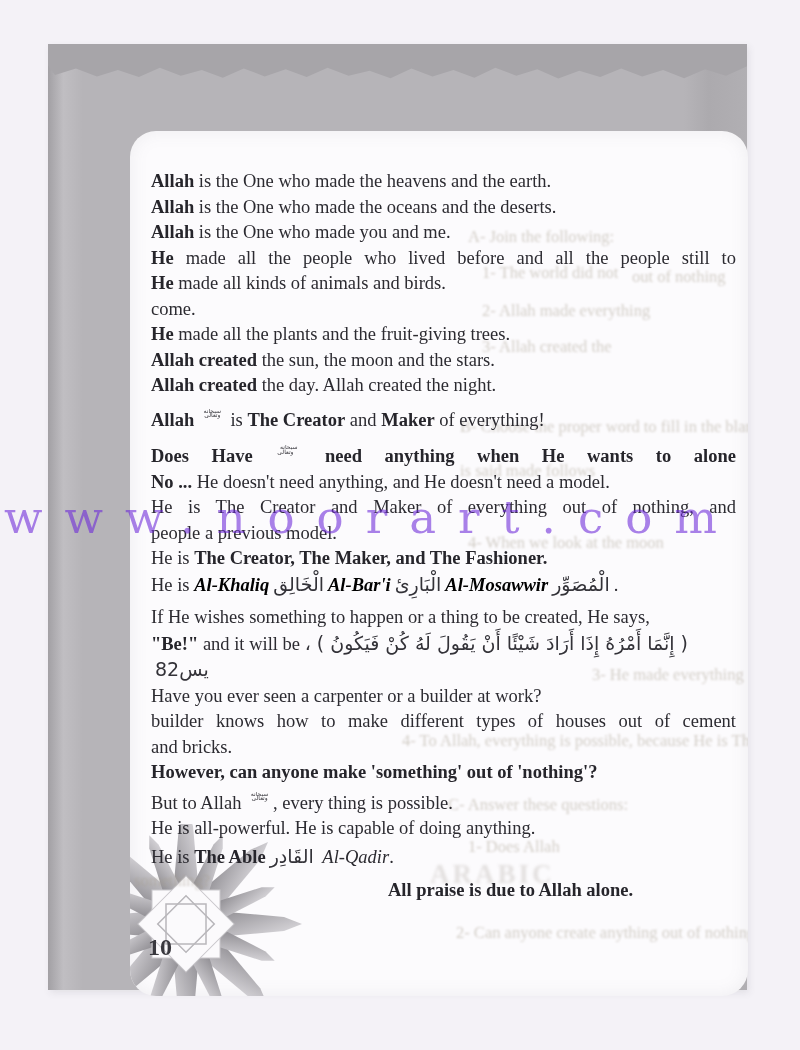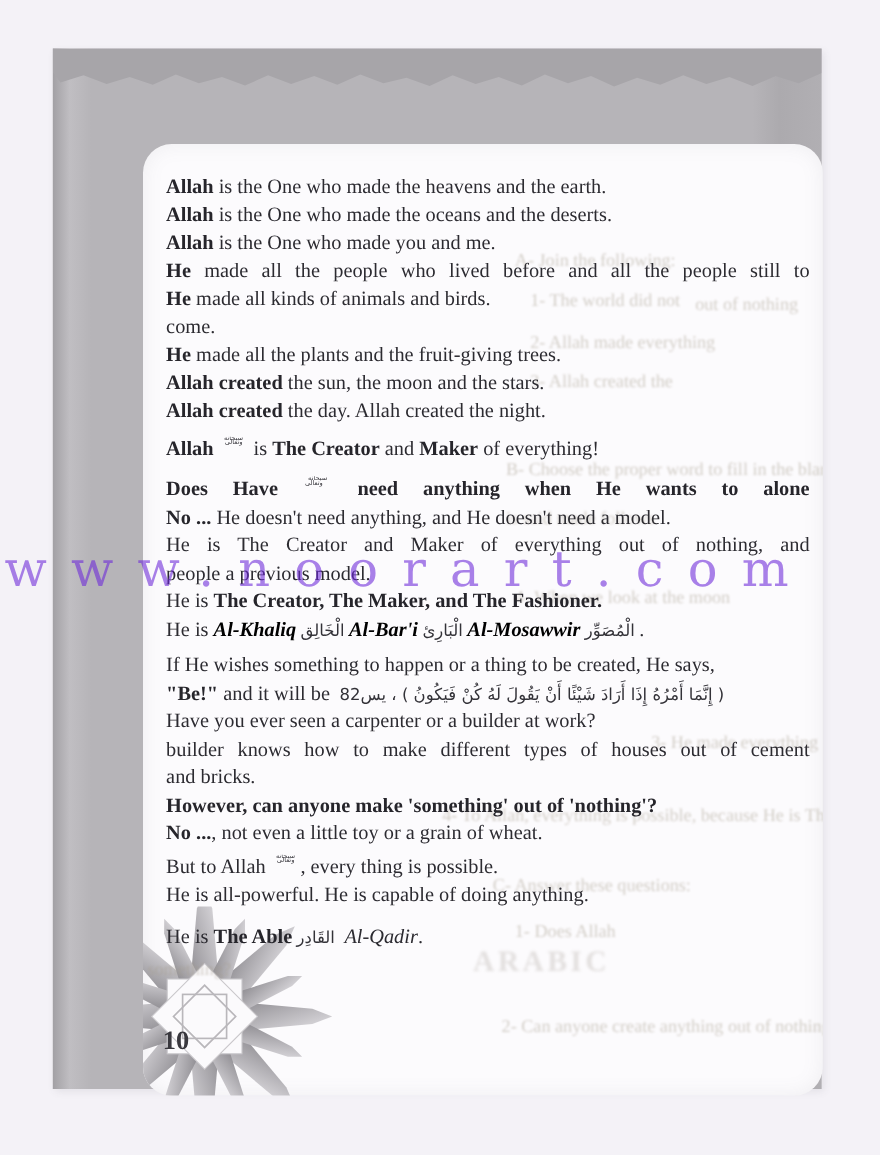--- a/index.html
+++ b/index.html
@@ -20,34 +20,34 @@
     clip-path:polygon(0 0,100% 0,100% 62%,97% 88%,94% 70%,91% 95%,88% 72%,85% 90%,82% 68%,79% 92%,76% 74%,73% 96%,70% 70%,67% 88%,64% 66%,61% 94%,58% 72%,55% 90%,52% 68%,49% 95%,46% 74%,43% 88%,40% 66%,37% 92%,34% 70%,31% 90%,28% 68%,25% 94%,22% 72%,19% 88%,16% 66%,13% 92%,10% 72%,7% 90%,4% 68%,1% 86%,0 60%);
   }
   
   .content{
     position:absolute;left:82px;top:87px;width:618px;height:865px;
     background:#fcfbfd;border-radius:26px;overflow:hidden;
     box-shadow:inset 0 0 18px rgba(120,118,130,.10);
   }
   .textflow{
     position:relative;z-index:2;
-    padding:27px 12px 0 21px;
+    padding:38px 12px 0 21px;
     font-size:18.5px;line-height:25.5px;color:#2c2b31;
   }
   .line{margin:0;padding:0;}
   .just{text-align:justify;text-align-last:justify;}
-  .mt2{margin-top:12px}.mt5{margin-top:5px}.mt7{margin-top:7px}
+  .mt2{margin-top:2px}.mt5{margin-top:5px}.mt7{margin-top:7px}
   .mt8{margin-top:8px}.mt9{margin-top:9px}.mt11{margin-top:11px}
   .center{text-align:center;text-align-last:center;padding-left:134px;}
   .b{font-weight:bold;color:#26252b;}
   .bi{font-weight:bold;font-style:italic;color:#000000;}
   .i{font-style:italic;}
   .ar{
     font-family:"DejaVu Sans",sans-serif;
-    font-size:15px;direction:rtl;unicode-bidi:isolate;
+    font-size:19px;direction:rtl;unicode-bidi:isolate;
     padding:0 4px;color:#333238;
   }
   .hon{
     display:inline-block;width:23px;height:15px;overflow:hidden;
     font-family:"DejaVu Sans",sans-serif;font-size:6px;line-height:4.8px;
     text-align:center;vertical-align:2px;margin:0 2px;color:#38373d;
   }
   
   .ghost{
     position:absolute;z-index:1;
@@ -178,23 +178,23 @@
       <p class="line just"><span>He is The Creator and Maker of everything out of nothing, and</span></p>
       <p class="line"><span>people a previous model.</span></p>
       <p class="line"><span>He is </span><span class="b">The Creator, The Maker, and The Fashioner.</span></p>
       <p class="line"><span>He is </span><span class="bi">Al-Khaliq</span><span class="ar">الْخَالِق</span><span class="bi">Al-Bar'i</span><span class="ar">الْبَارِئ</span><span class="bi">Al-Mosawwir</span><span class="ar">الْمُصَوِّر</span><span>.</span></p>
       <p class="line mt7"><span>If He wishes something to happen or a thing to be created, He says,</span></p>
       <p class="line"><span class="b">"Be!"</span><span> and it will be </span><span class="ar">( إِنَّمَا أَمْرُهُ إِذَا أَرَادَ شَيْئًا أَنْ يَقُولَ لَهُ كُنْ فَيَكُونُ ) ، يس82</span></p>
       <p class="line"><span>Have you ever seen a carpenter or a builder at work?</span></p>
       <p class="line just"><span>builder knows how to make different types of houses out of cement</span></p>
       <p class="line"><span>and bricks.</span></p>
       <p class="line"><span class="b">However, can anyone make 'something' out of 'nothing'?</span></p>
-      <p class="line"><span class="b">No ...</span><span>, not even a little toy or a grain of wheat.</span></p>
       <p class="line mt5"><span>But to Allah </span><span class="hon">سبحانه وتعالى</span><span>, every thing is possible.</span></p>
       <p class="line"><span>He is all-powerful. He is capable of doing anything.</span></p>
       <p class="line mt2"><span>He is </span><span class="b">The Able</span><span class="ar">القَادِر</span><span class="i"> Al-Qadir</span><span>.</span></p>
+      <p class="line center mt8"><span class="b">All praise is due to Allah alone.</span></p>
     </div>
 
     <div class="pagenum">10</div>
   </div>
 </div>
 
 <div class="watermark">www.noorart.com</div>
 
 </body></html>

